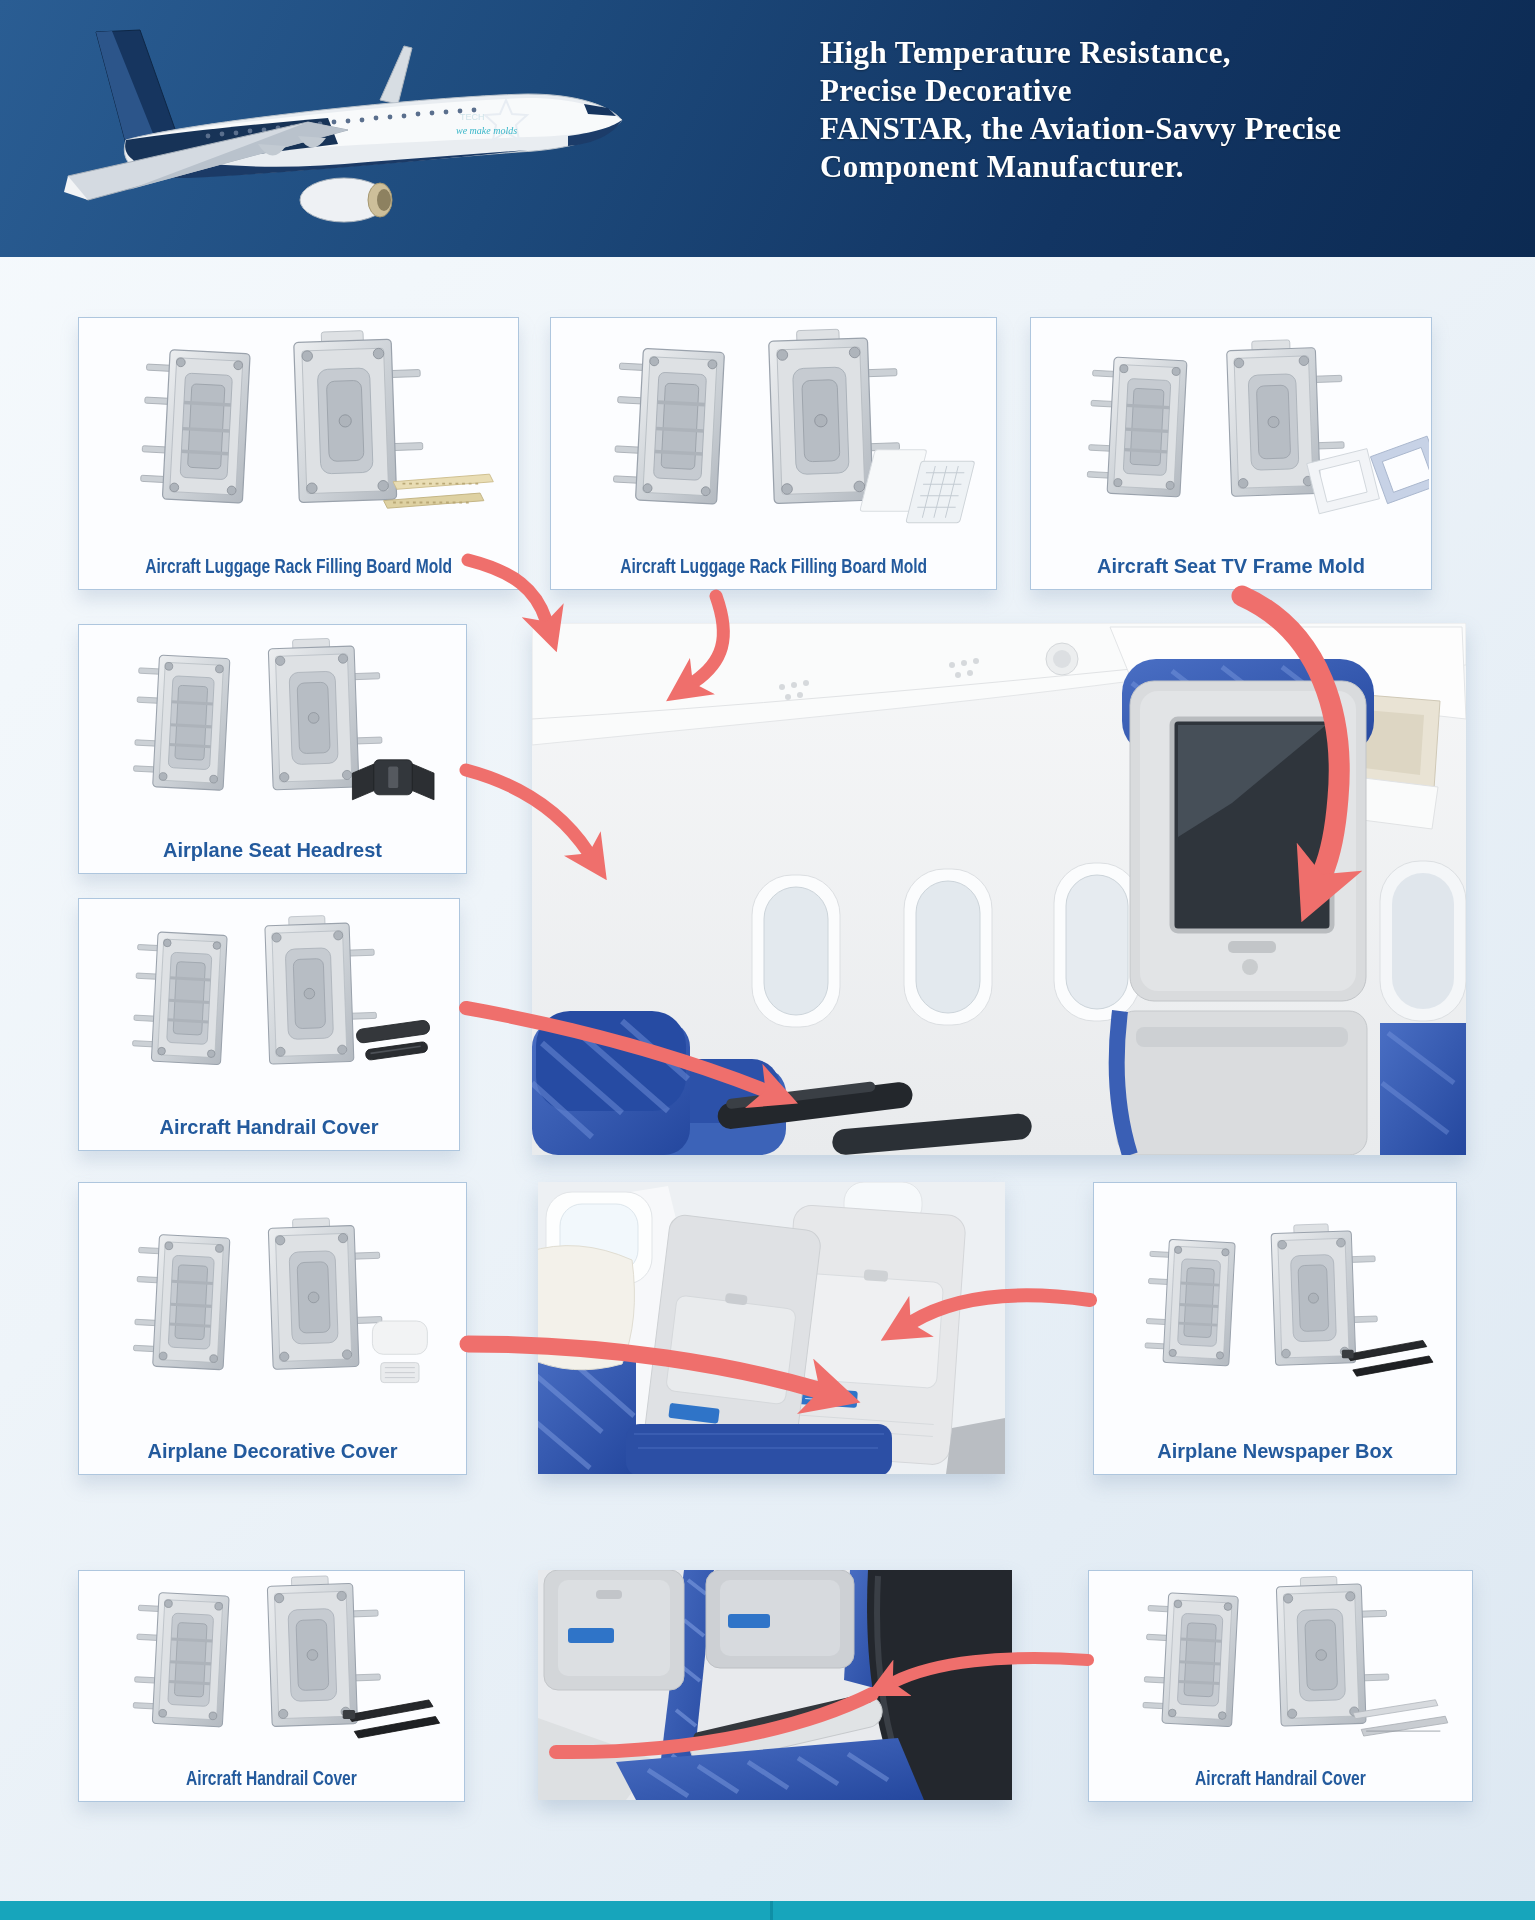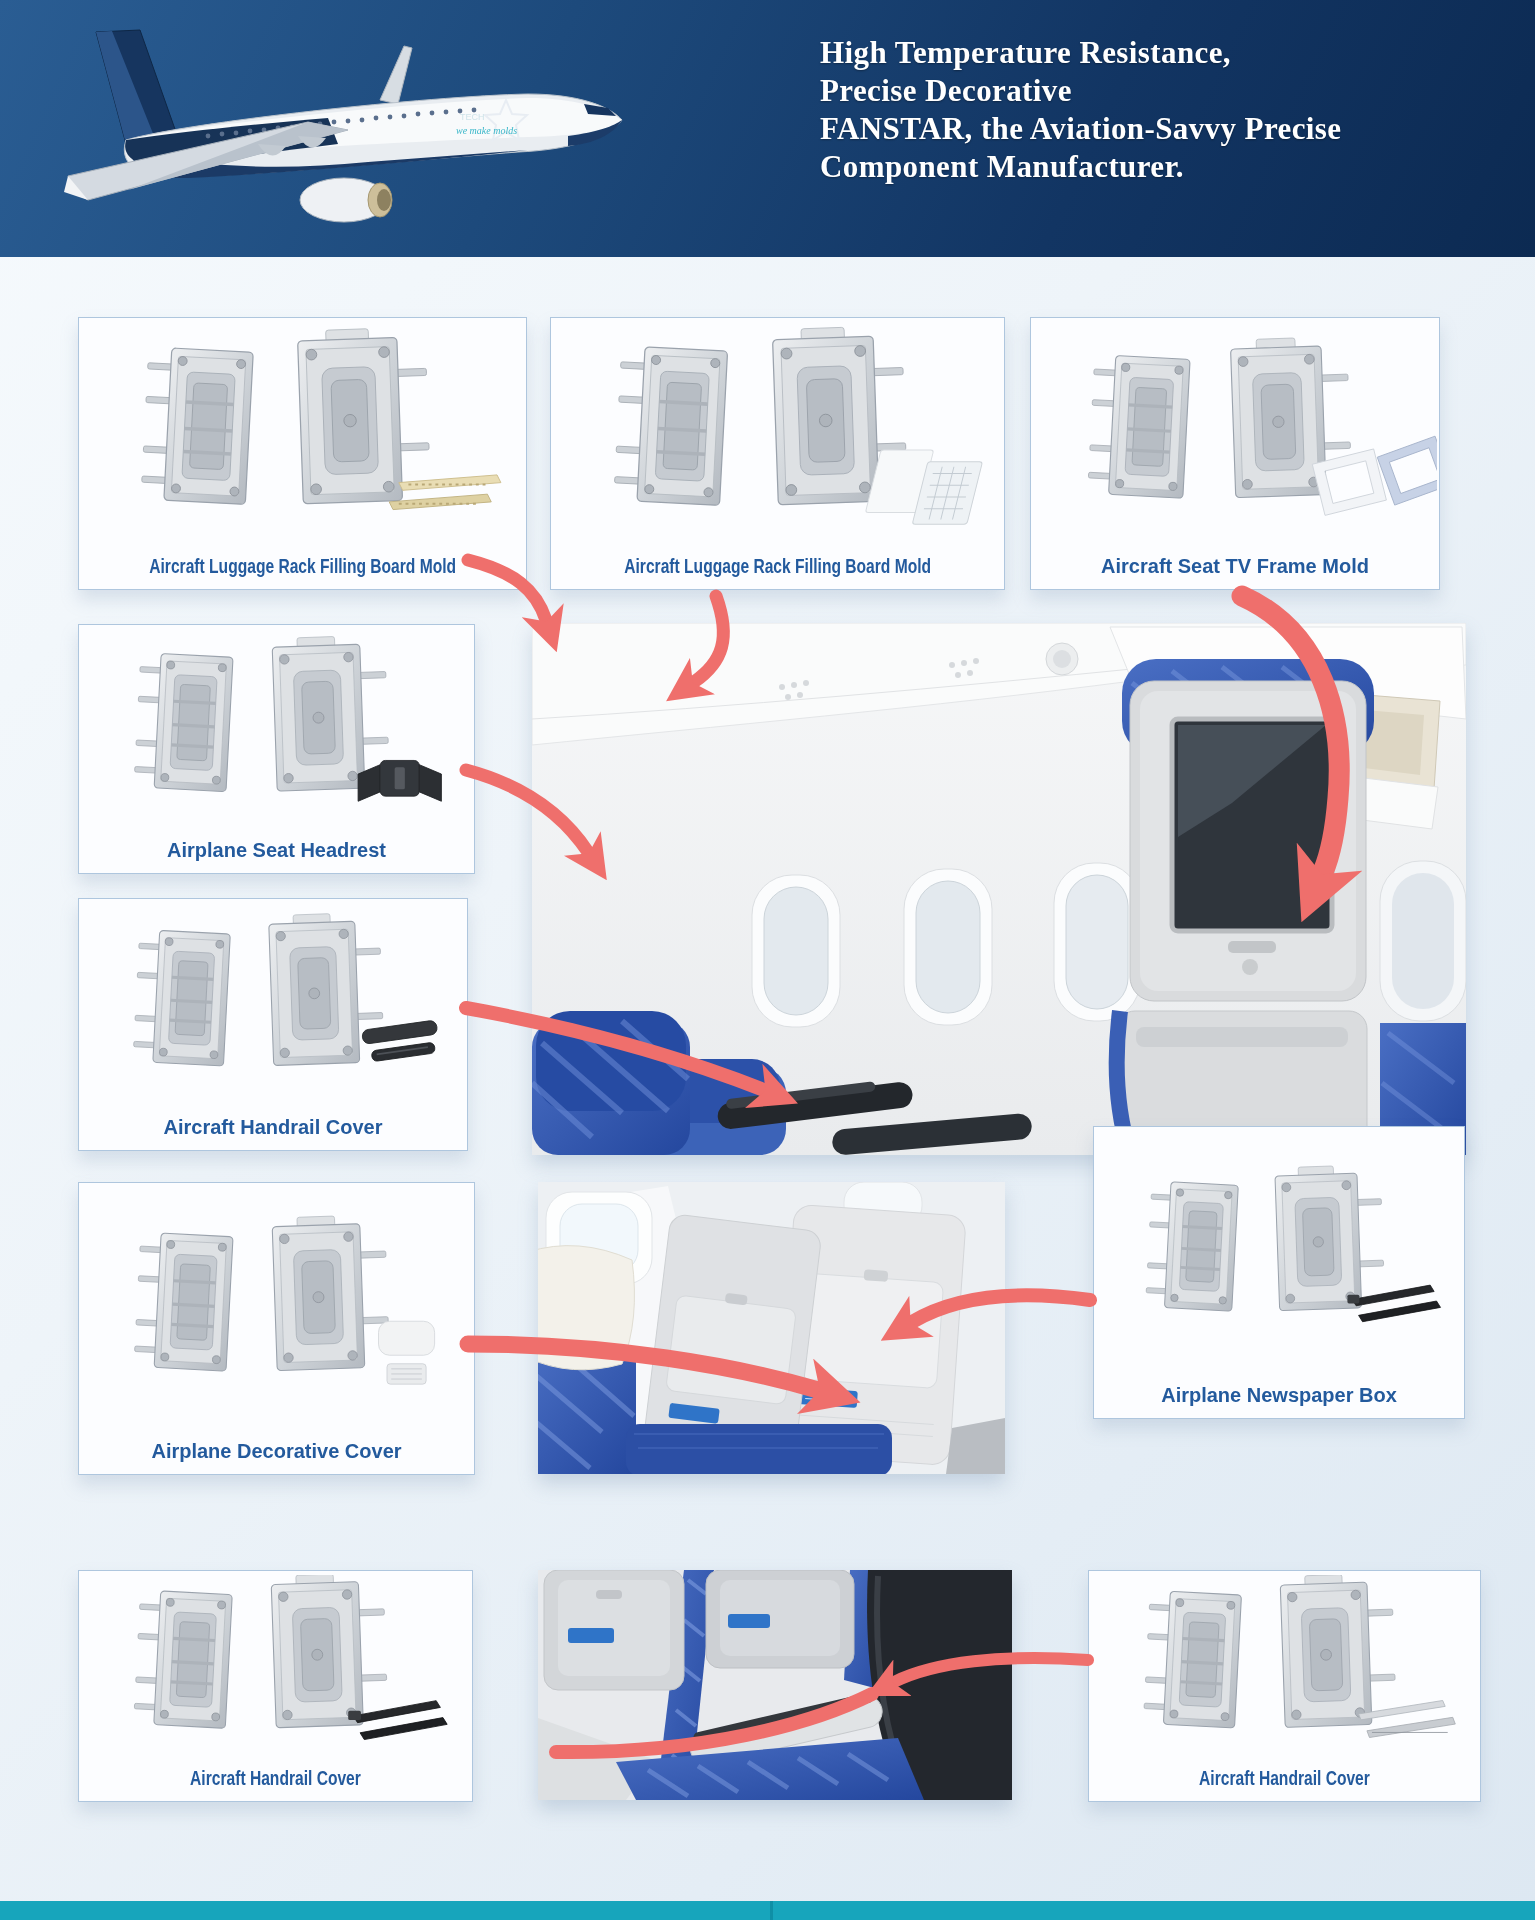--- a/index.html
+++ b/index.html
@@ -9,21 +9,21 @@
   .header{position:absolute;left:0;top:0;width:1535px;height:257px;
           background:linear-gradient(115deg,#2a5d93 0%,#1d4a7c 35%,#123563 70%,#0c2a52 100%);}
   .plane-svg{position:absolute;left:8px;top:4px;width:640px;height:250px;}
   .header-tagline{position:absolute;left:820px;top:34px;width:680px;
           font-family:"Liberation Serif",serif;font-weight:bold;
           font-size:31px;line-height:38px;color:#ffffff;letter-spacing:.4px;
           text-shadow:0 1px 2px rgba(0,0,0,.35);}
   .header-tagline span{display:block;}
   
   .pbox{position:absolute;background:#fcfdff;border:1px solid #aec6de;
-        box-shadow:0 10px 16px rgba(130,155,185,.25);padding-left:8px;}
+        box-shadow:0 10px 16px rgba(130,155,185,.25);}
   .pbox .art{position:absolute;left:2px;top:4px;right:2px;bottom:44px;width:calc(100% - 4px);height:calc(100% - 48px);}
   .plabel{position:absolute;left:1px;right:1px;bottom:2px;height:42px;
           display:flex;align-items:center;justify-content:center;}
   .plabel span{font-weight:bold;font-size:20px;color:#235a9d;white-space:nowrap;}
   .plabel span.condensed{display:inline-block;transform:scaleX(.78);transform-origin:center;}
   
   .photo{position:absolute;box-shadow:0 10px 18px rgba(120,145,175,.3);overflow:hidden;}
   .photo svg{display:block;width:100%;height:100%;}
   
   .arrows{position:absolute;left:0;top:0;width:1535px;height:1920px;pointer-events:none;}
@@ -402,21 +402,21 @@
         <path d="M-6,190 l70,60 M-14,230 l66,56 M30,176 l66,58" stroke="#7d9be0" stroke-width="5" opacity=".5" fill="none"></path>
         <path d="M-10,70 q50,-16 104,8 q8,60 -10,104 q-50,14 -94,-6 Z" fill="#f3f1ea" stroke="#e0ddd2"></path>
       </g>
 
       <rect x="88" y="242" width="266" height="52" rx="14" fill="#2c4fa5"></rect>
       <path d="M96,252 h250 M100,266 h240" stroke="#5f7fd0" opacity=".6" fill="none"></path>
       <polygon points="414,246 467,236 467,292 408,292" fill="#b9bdc2"></polygon>
     </svg>
   </div>
 
-  <div class="pbox" style="left:1093px;top:1126px;width:362px;height:291px">
+  <div class="pbox" style="left:1093px;top:1182px;width:362px;height:291px">
     <svg class="art" viewBox="0 0 460 210">
       <use href="#mold-pair" transform="translate(6,-4) scale(0.92)"></use>
       <use href="#prod-black-strips"></use>
     </svg>
     <div class="plabel">
         <span>Airplane Newspaper Box</span>
       </div>
   </div>
 
   <div class="pbox" style="left:78px;top:1570px;width:385px;height:230px">

